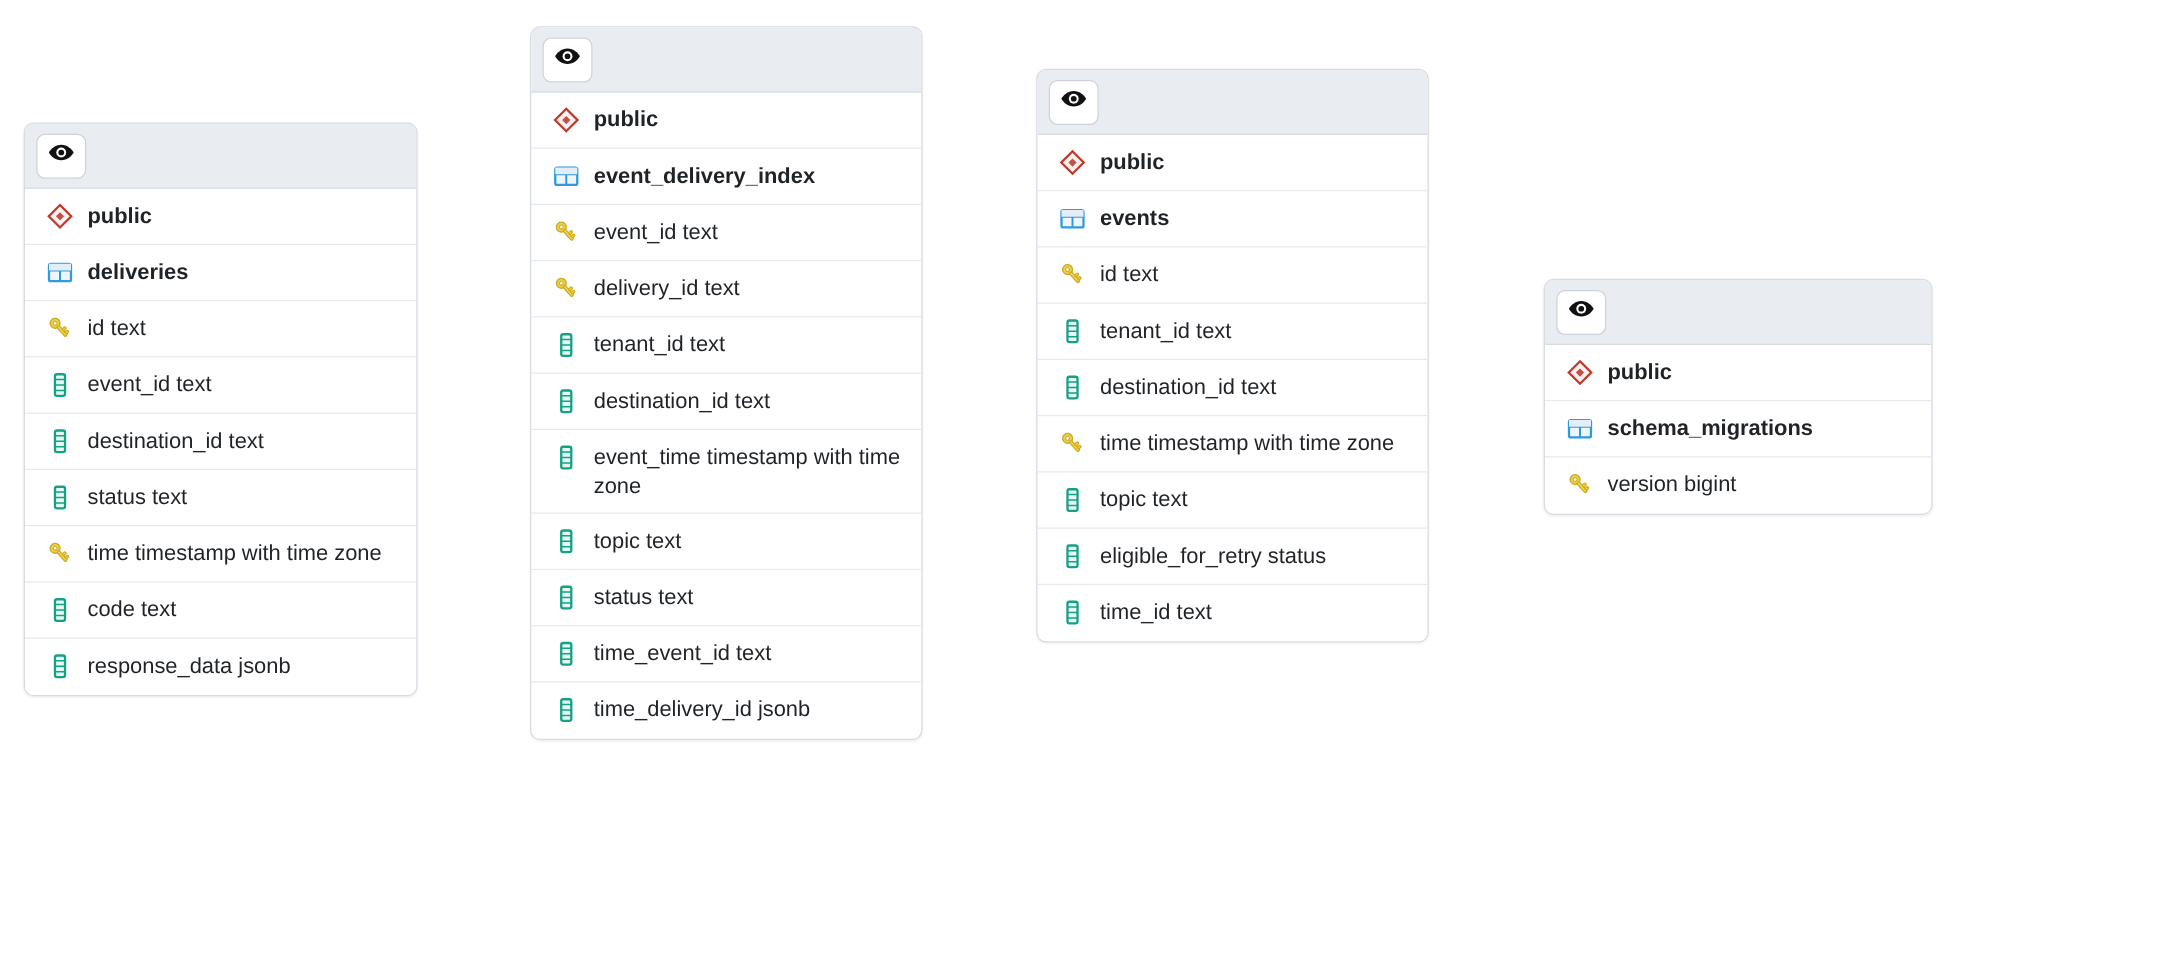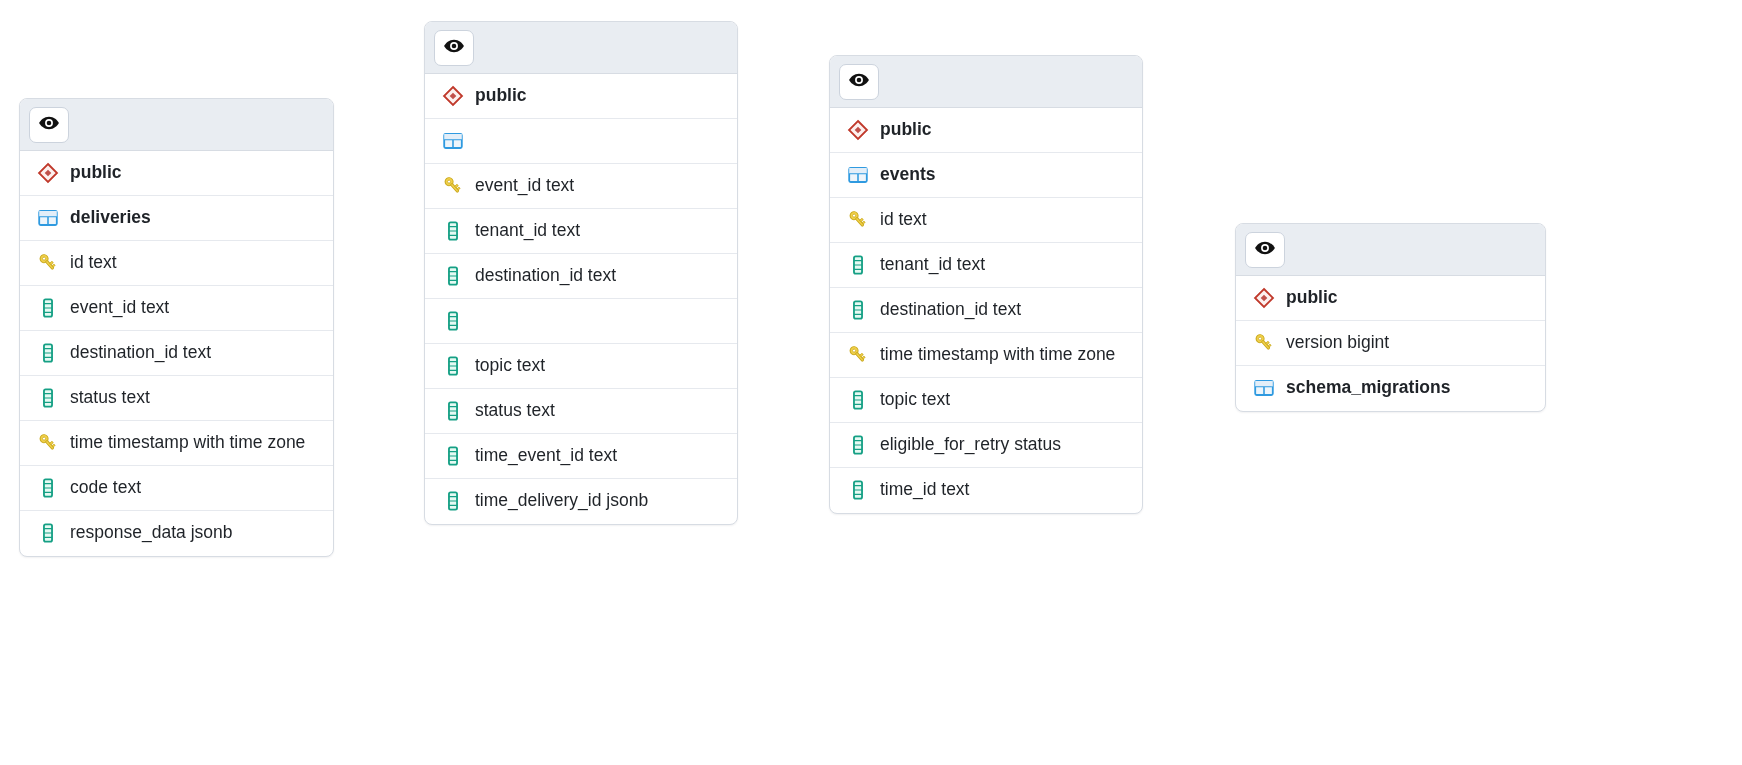--- a/index.html
+++ b/index.html
@@ -217,38 +217,53 @@
      <span class="row-label bold">public</span>
    </div>
       <div class="row table">
      <span class="row-icon">
           <svg width="22" height="22" viewBox="0 0 24 24" aria-hidden="true">
     <rect x="2.4" y="4.4" width="19.2" height="15.2" rx="1.6" fill="#eef5fb" stroke="#2f9ae0" stroke-width="2"></rect>
     <path d="M2.4 10.2h19.2M12 10.2v9.4" stroke="#2f9ae0" stroke-width="1.7" fill="none"></path>
     <path d="M2.4 4.4h19.2v5.8H2.4z" fill="#e3eef8"></path>
   </svg>
         </span>
+     <span class="row-label bold">event_delivery_index</span>
    </div>
       <div class="row column-row">
        <span class="row-icon">
           <svg width="22" height="22" viewBox="0 0 24 24" aria-hidden="true">
     <g transform="rotate(-42 12 12)">
       <circle cx="12" cy="5.6" r="4.3" fill="#f2d14a" stroke="#cbab22" stroke-width="1.2"></circle>
       <circle cx="12" cy="5.6" r="1.7" fill="#ffffff" stroke="#cbab22" stroke-width="0.9"></circle>
       <rect x="10.7" y="9" width="2.6" height="11.3" rx="1.1" fill="#f2d14a" stroke="#cbab22" stroke-width="1.1"></rect>
       <rect x="13" y="13.4" width="3.6" height="2.2" rx="1" fill="#f2d14a" stroke="#cbab22" stroke-width="1"></rect>
       <rect x="13" y="17.1" width="3.1" height="2.1" rx="1" fill="#f2d14a" stroke="#cbab22" stroke-width="1"></rect>
     </g>
   </svg>
         </span>
        <span class="row-label">event_id text</span>
      </div>
       <div class="row column-row">
        <span class="row-icon">
           <svg width="22" height="22" viewBox="0 0 24 24" aria-hidden="true">
+    <g transform="rotate(-42 12 12)">
+      <circle cx="12" cy="5.6" r="4.3" fill="#f2d14a" stroke="#cbab22" stroke-width="1.2"></circle>
+      <circle cx="12" cy="5.6" r="1.7" fill="#ffffff" stroke="#cbab22" stroke-width="0.9"></circle>
+      <rect x="10.7" y="9" width="2.6" height="11.3" rx="1.1" fill="#f2d14a" stroke="#cbab22" stroke-width="1.1"></rect>
+      <rect x="13" y="13.4" width="3.6" height="2.2" rx="1" fill="#f2d14a" stroke="#cbab22" stroke-width="1"></rect>
+      <rect x="13" y="17.1" width="3.1" height="2.1" rx="1" fill="#f2d14a" stroke="#cbab22" stroke-width="1"></rect>
+    </g>
+  </svg>
+        </span>
+       <span class="row-label">delivery_id text</span>
+     </div>
+      <div class="row column-row">
+       <span class="row-icon">
+          <svg width="22" height="22" viewBox="0 0 24 24" aria-hidden="true">
     <rect x="7.6" y="2.6" width="8.8" height="18.8" rx="1.8" fill="#e6faf3" stroke="#16a085" stroke-width="2"></rect>
     <path d="M7.6 7.3h8.8M7.6 12h8.8M7.6 16.7h8.8" stroke="#16a085" stroke-width="1.3" fill="none"></path>
   </svg>
         </span>
        <span class="row-label">tenant_id text</span>
      </div>
       <div class="row column-row">
        <span class="row-icon">
           <svg width="22" height="22" viewBox="0 0 24 24" aria-hidden="true">
     <rect x="7.6" y="2.6" width="8.8" height="18.8" rx="1.8" fill="#e6faf3" stroke="#16a085" stroke-width="2"></rect>
@@ -257,20 +272,21 @@
         </span>
        <span class="row-label">destination_id text</span>
      </div>
       <div class="row column-row">
        <span class="row-icon">
           <svg width="22" height="22" viewBox="0 0 24 24" aria-hidden="true">
     <rect x="7.6" y="2.6" width="8.8" height="18.8" rx="1.8" fill="#e6faf3" stroke="#16a085" stroke-width="2"></rect>
     <path d="M7.6 7.3h8.8M7.6 12h8.8M7.6 16.7h8.8" stroke="#16a085" stroke-width="1.3" fill="none"></path>
   </svg>
         </span>
+       <span class="row-label">event_time timestamp with time zone</span>
      </div>
       <div class="row column-row">
        <span class="row-icon">
           <svg width="22" height="22" viewBox="0 0 24 24" aria-hidden="true">
     <rect x="7.6" y="2.6" width="8.8" height="18.8" rx="1.8" fill="#e6faf3" stroke="#16a085" stroke-width="2"></rect>
     <path d="M7.6 7.3h8.8M7.6 12h8.8M7.6 16.7h8.8" stroke="#16a085" stroke-width="1.3" fill="none"></path>
   </svg>
         </span>
        <span class="row-label">topic text</span>
      </div>
@@ -417,38 +433,38 @@
    </div>
       <div class="row schema">
      <span class="row-icon">
           <svg width="22" height="22" viewBox="0 0 24 24" aria-hidden="true">
     <path d="M12 2.2 21.8 12 12 21.8 2.2 12z" fill="#fdf1ef" stroke="#c0392b" stroke-width="2"></path>
     <path d="M12 8.4 15.6 12 12 15.6 8.4 12z" fill="#c0504a"></path>
   </svg>
         </span>
      <span class="row-label bold">public</span>
    </div>
-      <div class="row column-row">
-       <span class="row-icon">
-          <svg width="22" height="22" viewBox="0 0 24 24" aria-hidden="true">
-    <g transform="rotate(-42 12 12)">
-      <circle cx="12" cy="5.6" r="4.3" fill="#f2d14a" stroke="#cbab22" stroke-width="1.2"></circle>
-      <circle cx="12" cy="5.6" r="1.7" fill="#ffffff" stroke="#cbab22" stroke-width="0.9"></circle>
-      <rect x="10.7" y="9" width="2.6" height="11.3" rx="1.1" fill="#f2d14a" stroke="#cbab22" stroke-width="1.1"></rect>
-      <rect x="13" y="13.4" width="3.6" height="2.2" rx="1" fill="#f2d14a" stroke="#cbab22" stroke-width="1"></rect>
-      <rect x="13" y="17.1" width="3.1" height="2.1" rx="1" fill="#f2d14a" stroke="#cbab22" stroke-width="1"></rect>
-    </g>
-  </svg>
-        </span>
-       <span class="row-label">version bigint</span>
-     </div>
       <div class="row table">
      <span class="row-icon">
           <svg width="22" height="22" viewBox="0 0 24 24" aria-hidden="true">
     <rect x="2.4" y="4.4" width="19.2" height="15.2" rx="1.6" fill="#eef5fb" stroke="#2f9ae0" stroke-width="2"></rect>
     <path d="M2.4 10.2h19.2M12 10.2v9.4" stroke="#2f9ae0" stroke-width="1.7" fill="none"></path>
     <path d="M2.4 4.4h19.2v5.8H2.4z" fill="#e3eef8"></path>
   </svg>
         </span>
      <span class="row-label bold">schema_migrations</span>
    </div>
+      <div class="row column-row">
+       <span class="row-icon">
+          <svg width="22" height="22" viewBox="0 0 24 24" aria-hidden="true">
+    <g transform="rotate(-42 12 12)">
+      <circle cx="12" cy="5.6" r="4.3" fill="#f2d14a" stroke="#cbab22" stroke-width="1.2"></circle>
+      <circle cx="12" cy="5.6" r="1.7" fill="#ffffff" stroke="#cbab22" stroke-width="0.9"></circle>
+      <rect x="10.7" y="9" width="2.6" height="11.3" rx="1.1" fill="#f2d14a" stroke="#cbab22" stroke-width="1.1"></rect>
+      <rect x="13" y="13.4" width="3.6" height="2.2" rx="1" fill="#f2d14a" stroke="#cbab22" stroke-width="1"></rect>
+      <rect x="13" y="17.1" width="3.1" height="2.1" rx="1" fill="#f2d14a" stroke="#cbab22" stroke-width="1"></rect>
+    </g>
+  </svg>
+        </span>
+       <span class="row-label">version bigint</span>
+     </div>
     </div>
   </div>
 
 </body></html>

